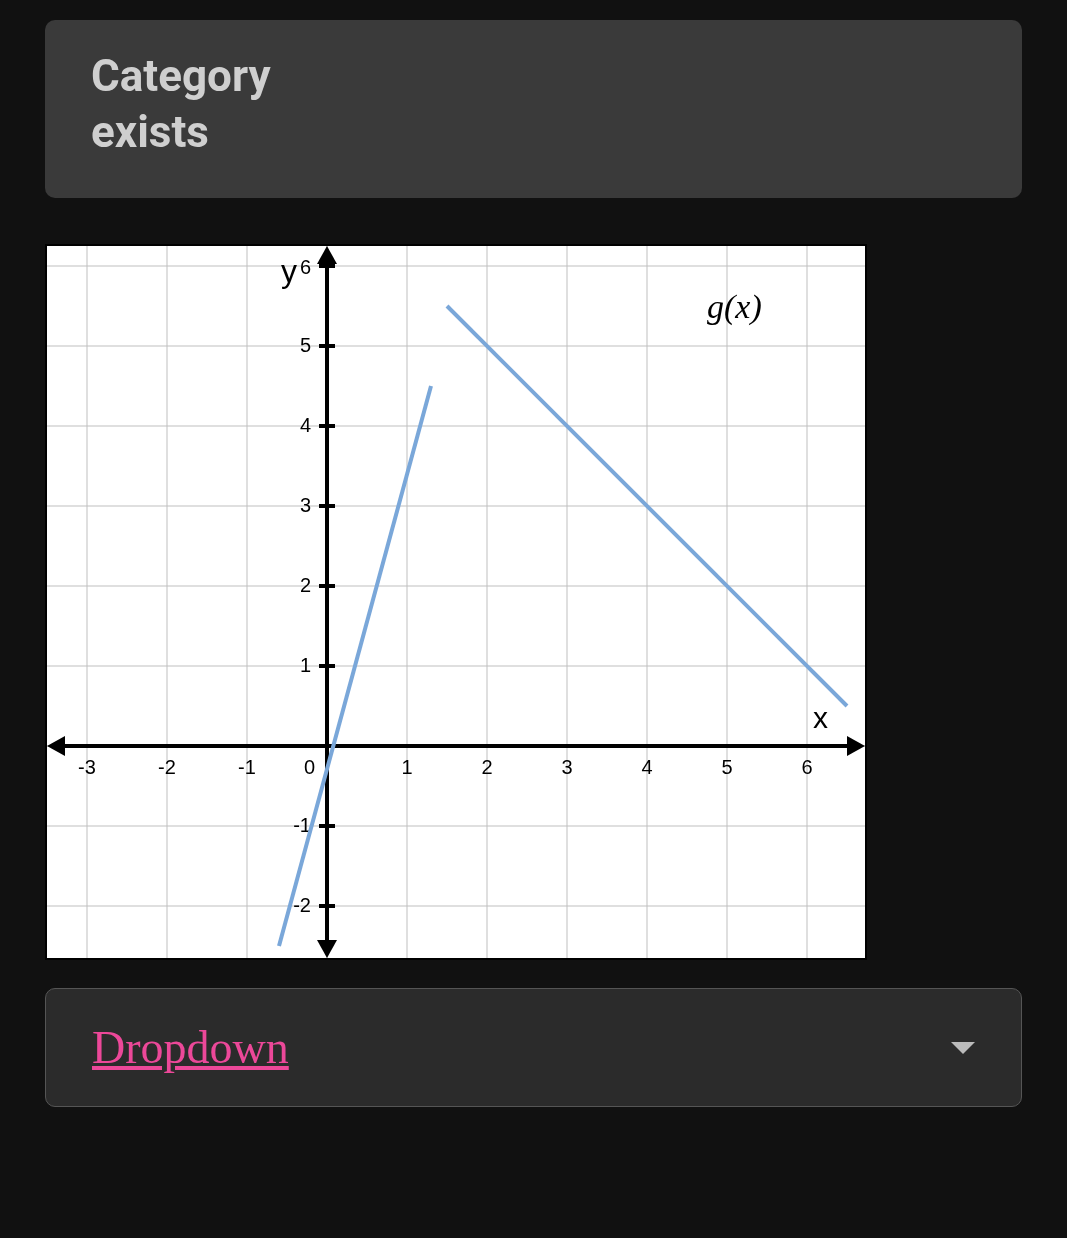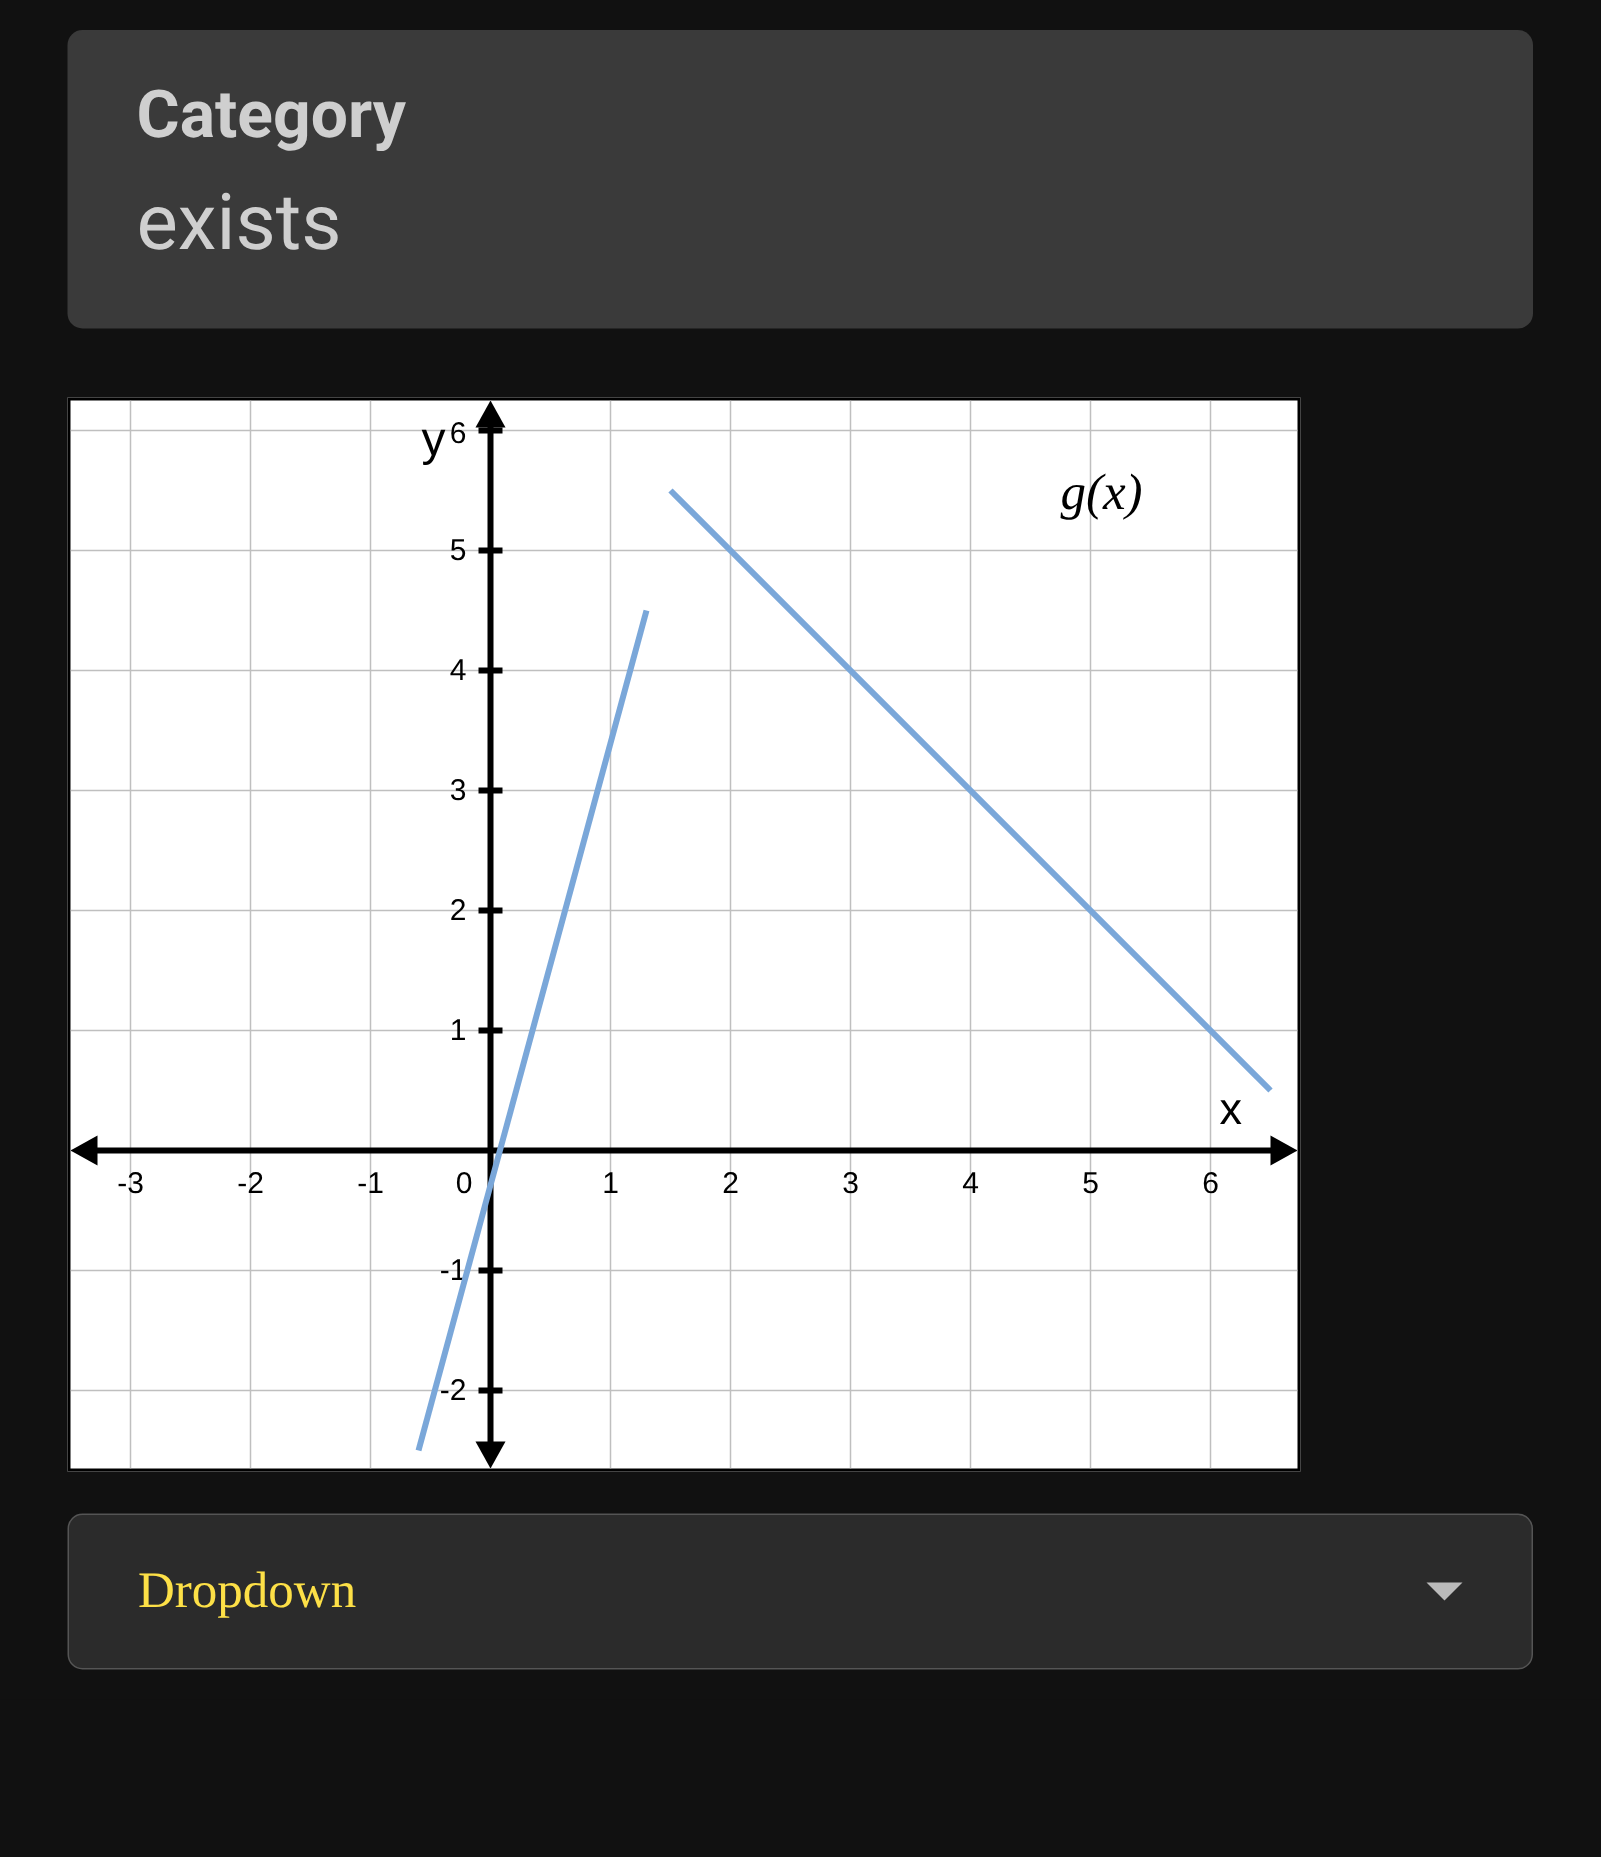--- a/index.html
+++ b/index.html
@@ -14,29 +14,29 @@
   body { padding: 20px 45px; }
   .category-card {
     background: #3a3a3a;
     border-radius: 10px;
     padding: 30px 46px 40px 46px;
   }
   .category-title {
     font-size: 44px;
     font-weight: 700;
     color: #cfcfcf;
-    margin-bottom: 16px;
+    margin-bottom: 4px;
   }
   .category-row {
     display: flex;
     gap: 170px;
   }
   .category-value {
-    font-size: 52px;
-    font-weight: 400;
+    font-size: 44px;
+    font-weight: 700;
     color: #cfcfcf;
   }
   .graph-frame {
     margin-top: 46px;
     background: #ffffff;
     width: 822px;
     border: 2px solid #000000;
   }
   svg.graph {
     display: block;
@@ -48,23 +48,24 @@
     background: #2b2b2b;
     border: 1px solid #555555;
     border-radius: 10px;
     padding: 32px 46px;
     display: flex;
     justify-content: space-between;
     align-items: center;
     cursor: pointer;
   }
   .dropdown-label {
-    font-size: 34px;
+    font-size: 46px;
     font-family: Georgia, "Times New Roman", serif;
-    color: #fde047;
+    color: #ec4899;
+    text-decoration: underline;
   }
   .caret {
     width: 0;
     height: 0;
     border-left: 12px solid transparent;
     border-right: 12px solid transparent;
     border-top: 12px solid #bbbbbb;
   }
   
   .tick-label { font: 20px Arial, sans-serif; fill: #000; }

